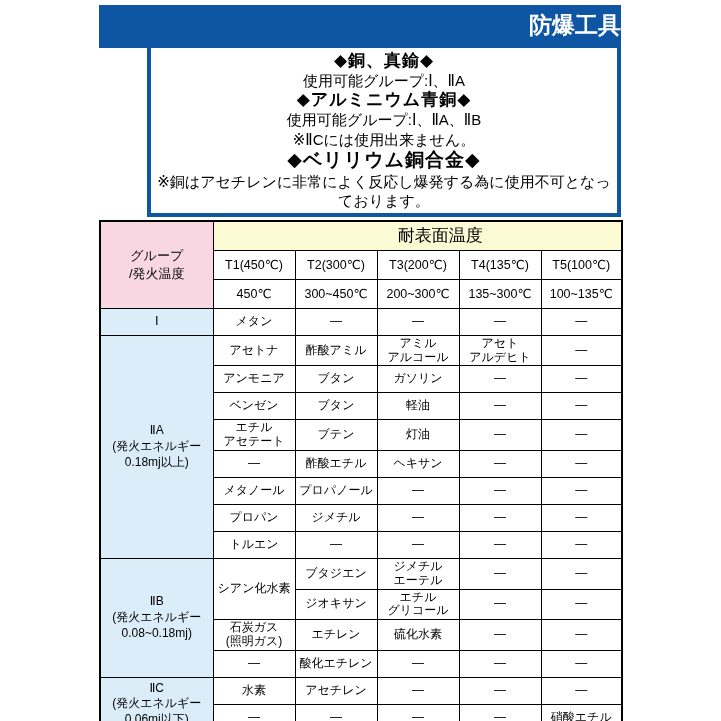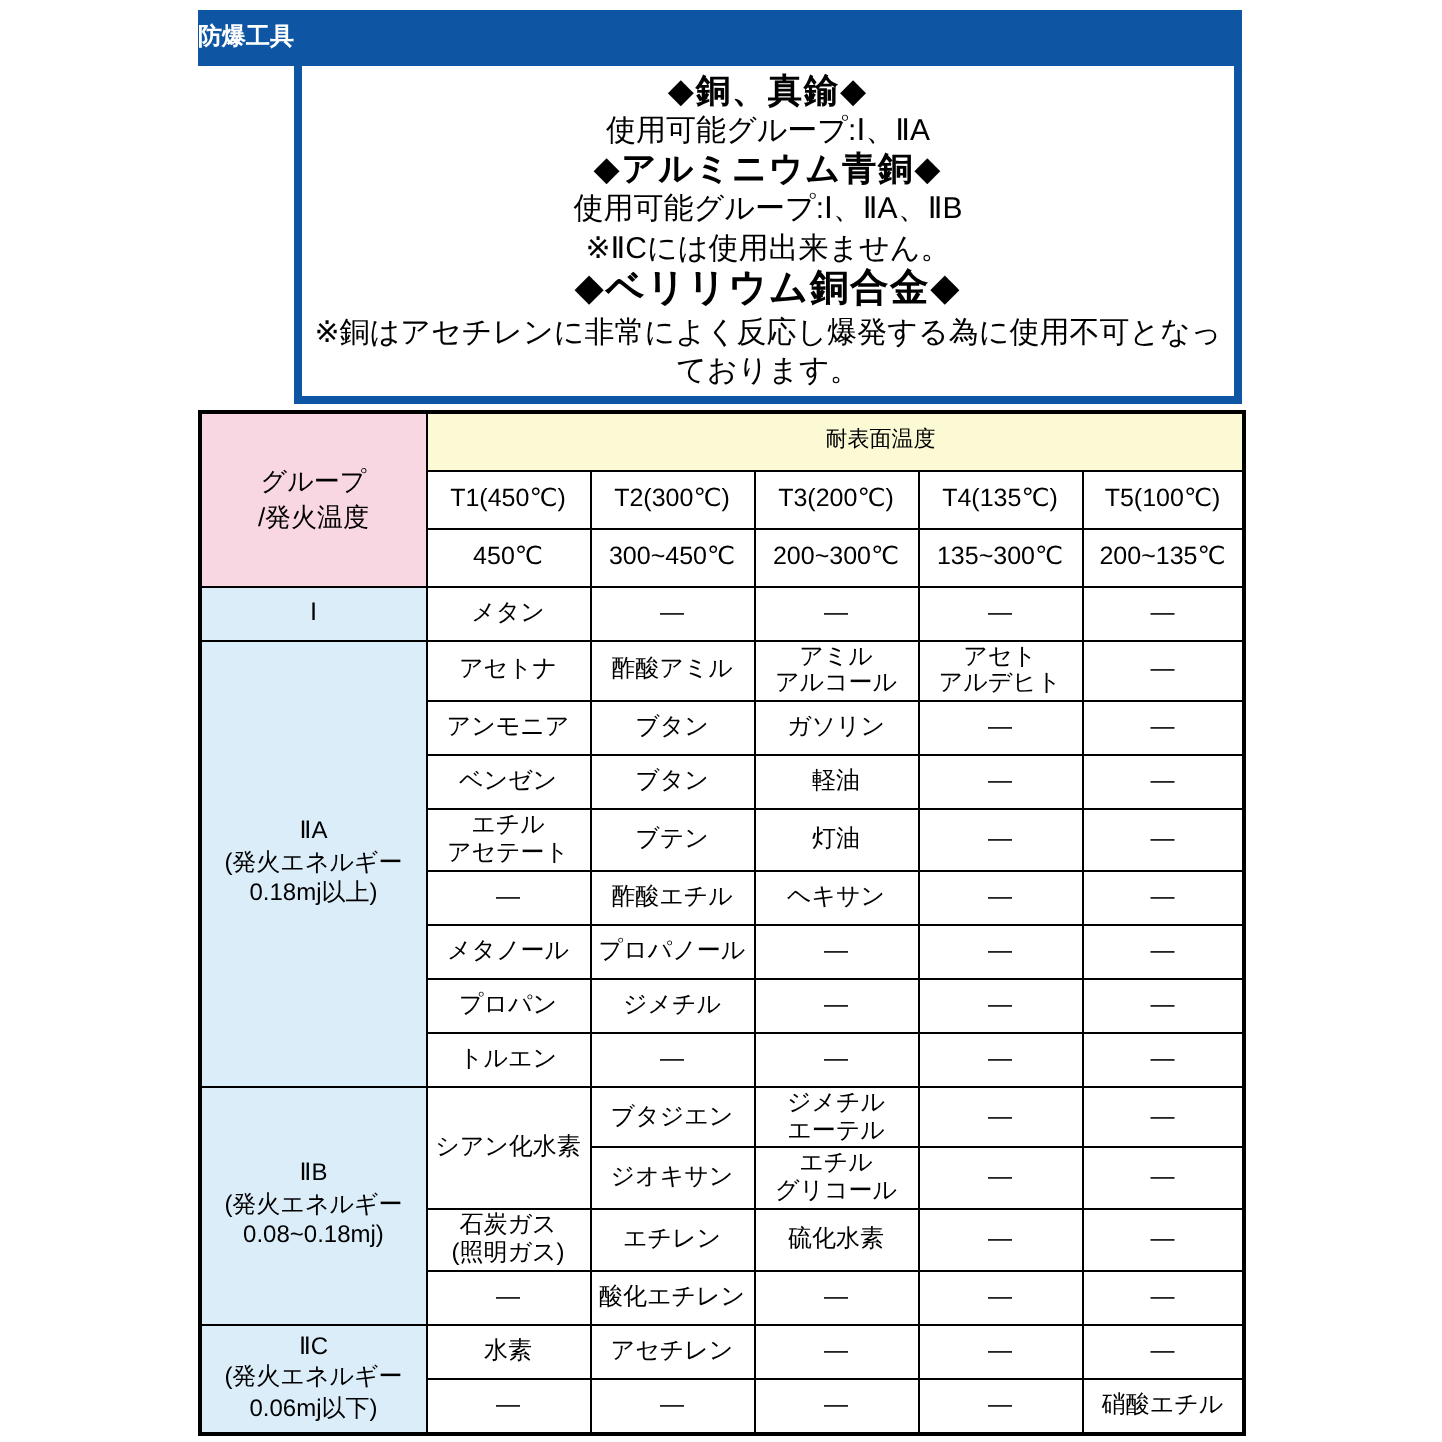--- a/index.html
+++ b/index.html
@@ -5,22 +5,22 @@
   html,body{margin:0;padding:0;}
   body{
     width:721px;height:721px;background:#ffffff;position:relative;
     font-family:"Liberation Sans","DejaVu Sans",sans-serif;color:#000;
     -webkit-font-smoothing:antialiased;
   }
   .content{position:absolute;left:99px;top:5px;width:522px;}
 
   
   .title-bar{
-    background:#0e56a3;color:#ffffff;text-align:left;
-    font-weight:bold;font-size:12px;line-height:1.38;
+    background:#0e56a3;color:#ffffff;text-align:right;
+    font-weight:bold;font-size:23px;line-height:1.38;
     padding:5px 0 6px 0;
   }
 
   
   .materials-box{
     border:4px solid #0e56a3;border-top:none;background:#ffffff;
     text-align:center;padding:3px 2px 2px 2px;margin-left:48px;
   }
   .mat-section{margin:0;}
   .mat-h{font-weight:bold;font-size:17px;line-height:1.18;letter-spacing:1px;}
@@ -31,21 +31,21 @@
   table.compat-table{
     border-collapse:collapse;width:522px;table-layout:fixed;
     margin-top:3px;border:2px solid #000;
   }
   .compat-table td{
     border:1px solid #000;text-align:center;vertical-align:middle;
     font-size:12px;line-height:1.15;padding:1px 2px;
     white-space:pre-line;background:#ffffff;overflow:hidden;
   }
   td.corner{background:#f8d7e3;font-size:13px;line-height:1.35;}
-  td.temphdr{background:#fcf9d5;font-size:11px;height:26px;font-weight:normal;padding-left:48px;}
+  td.temphdr{background:#fcf9d5;font-size:17px;height:26px;font-weight:normal;padding-left:48px;}
   tr.hdr-row td{height:26px;font-size:12.5px;margin-top:34px;}
   td.grp{background:#dbedf9;font-size:12px;line-height:1.3;}
   td.gas{height:24px;}
 </style>
 </head>
 <body>
 
 <div class="content">
 
   <div class="title-bar">
@@ -88,21 +88,21 @@
           <td>T2(300℃)</td>
           <td>T3(200℃)</td>
           <td>T4(135℃)</td>
           <td>T5(100℃)</td>
         </tr>
       <tr class="hdr-row">
           <td>450℃</td>
           <td>300~450℃</td>
           <td>200~300℃</td>
           <td>135~300℃</td>
-          <td>200~135℃</td>
+          <td>100~135℃</td>
         </tr>
     </thead>
     <tbody>
         <tr>
           <td class="grp" rowspan="1">Ⅰ</td>
           <td class="gas">メタン</td>
           <td class="gas">―</td>
           <td class="gas">―</td>
           <td class="gas">―</td>
           <td class="gas">―</td>

